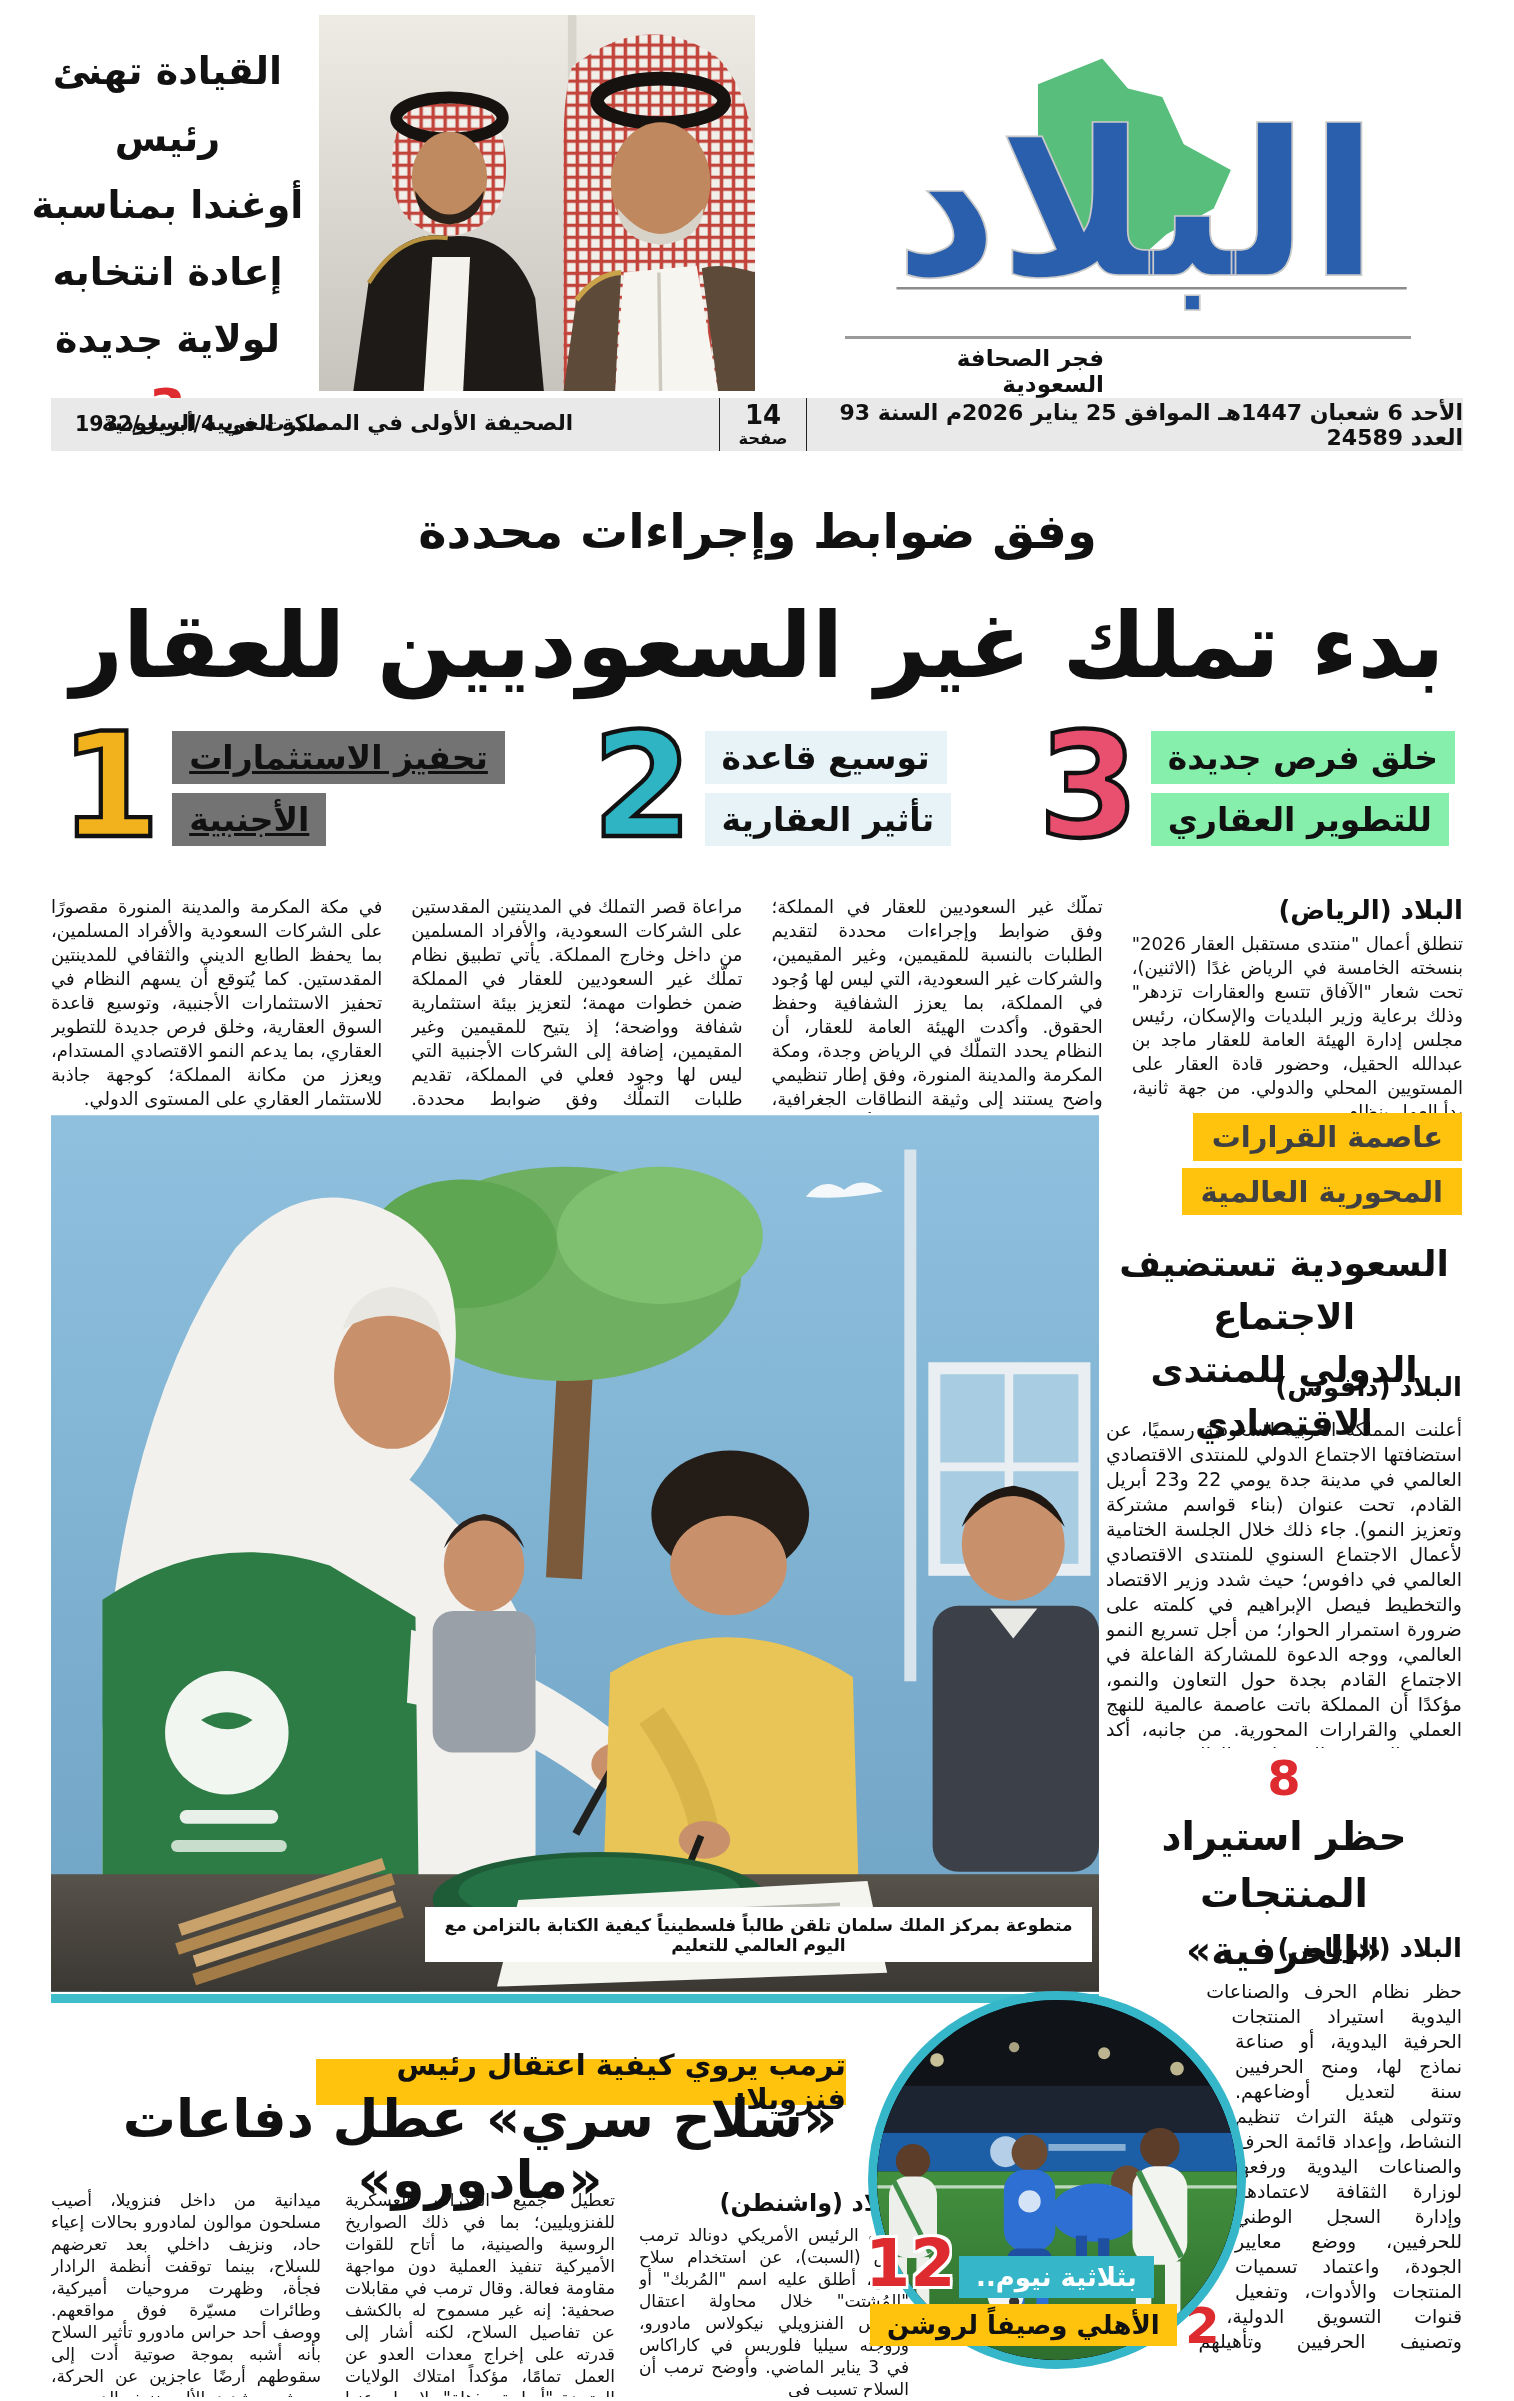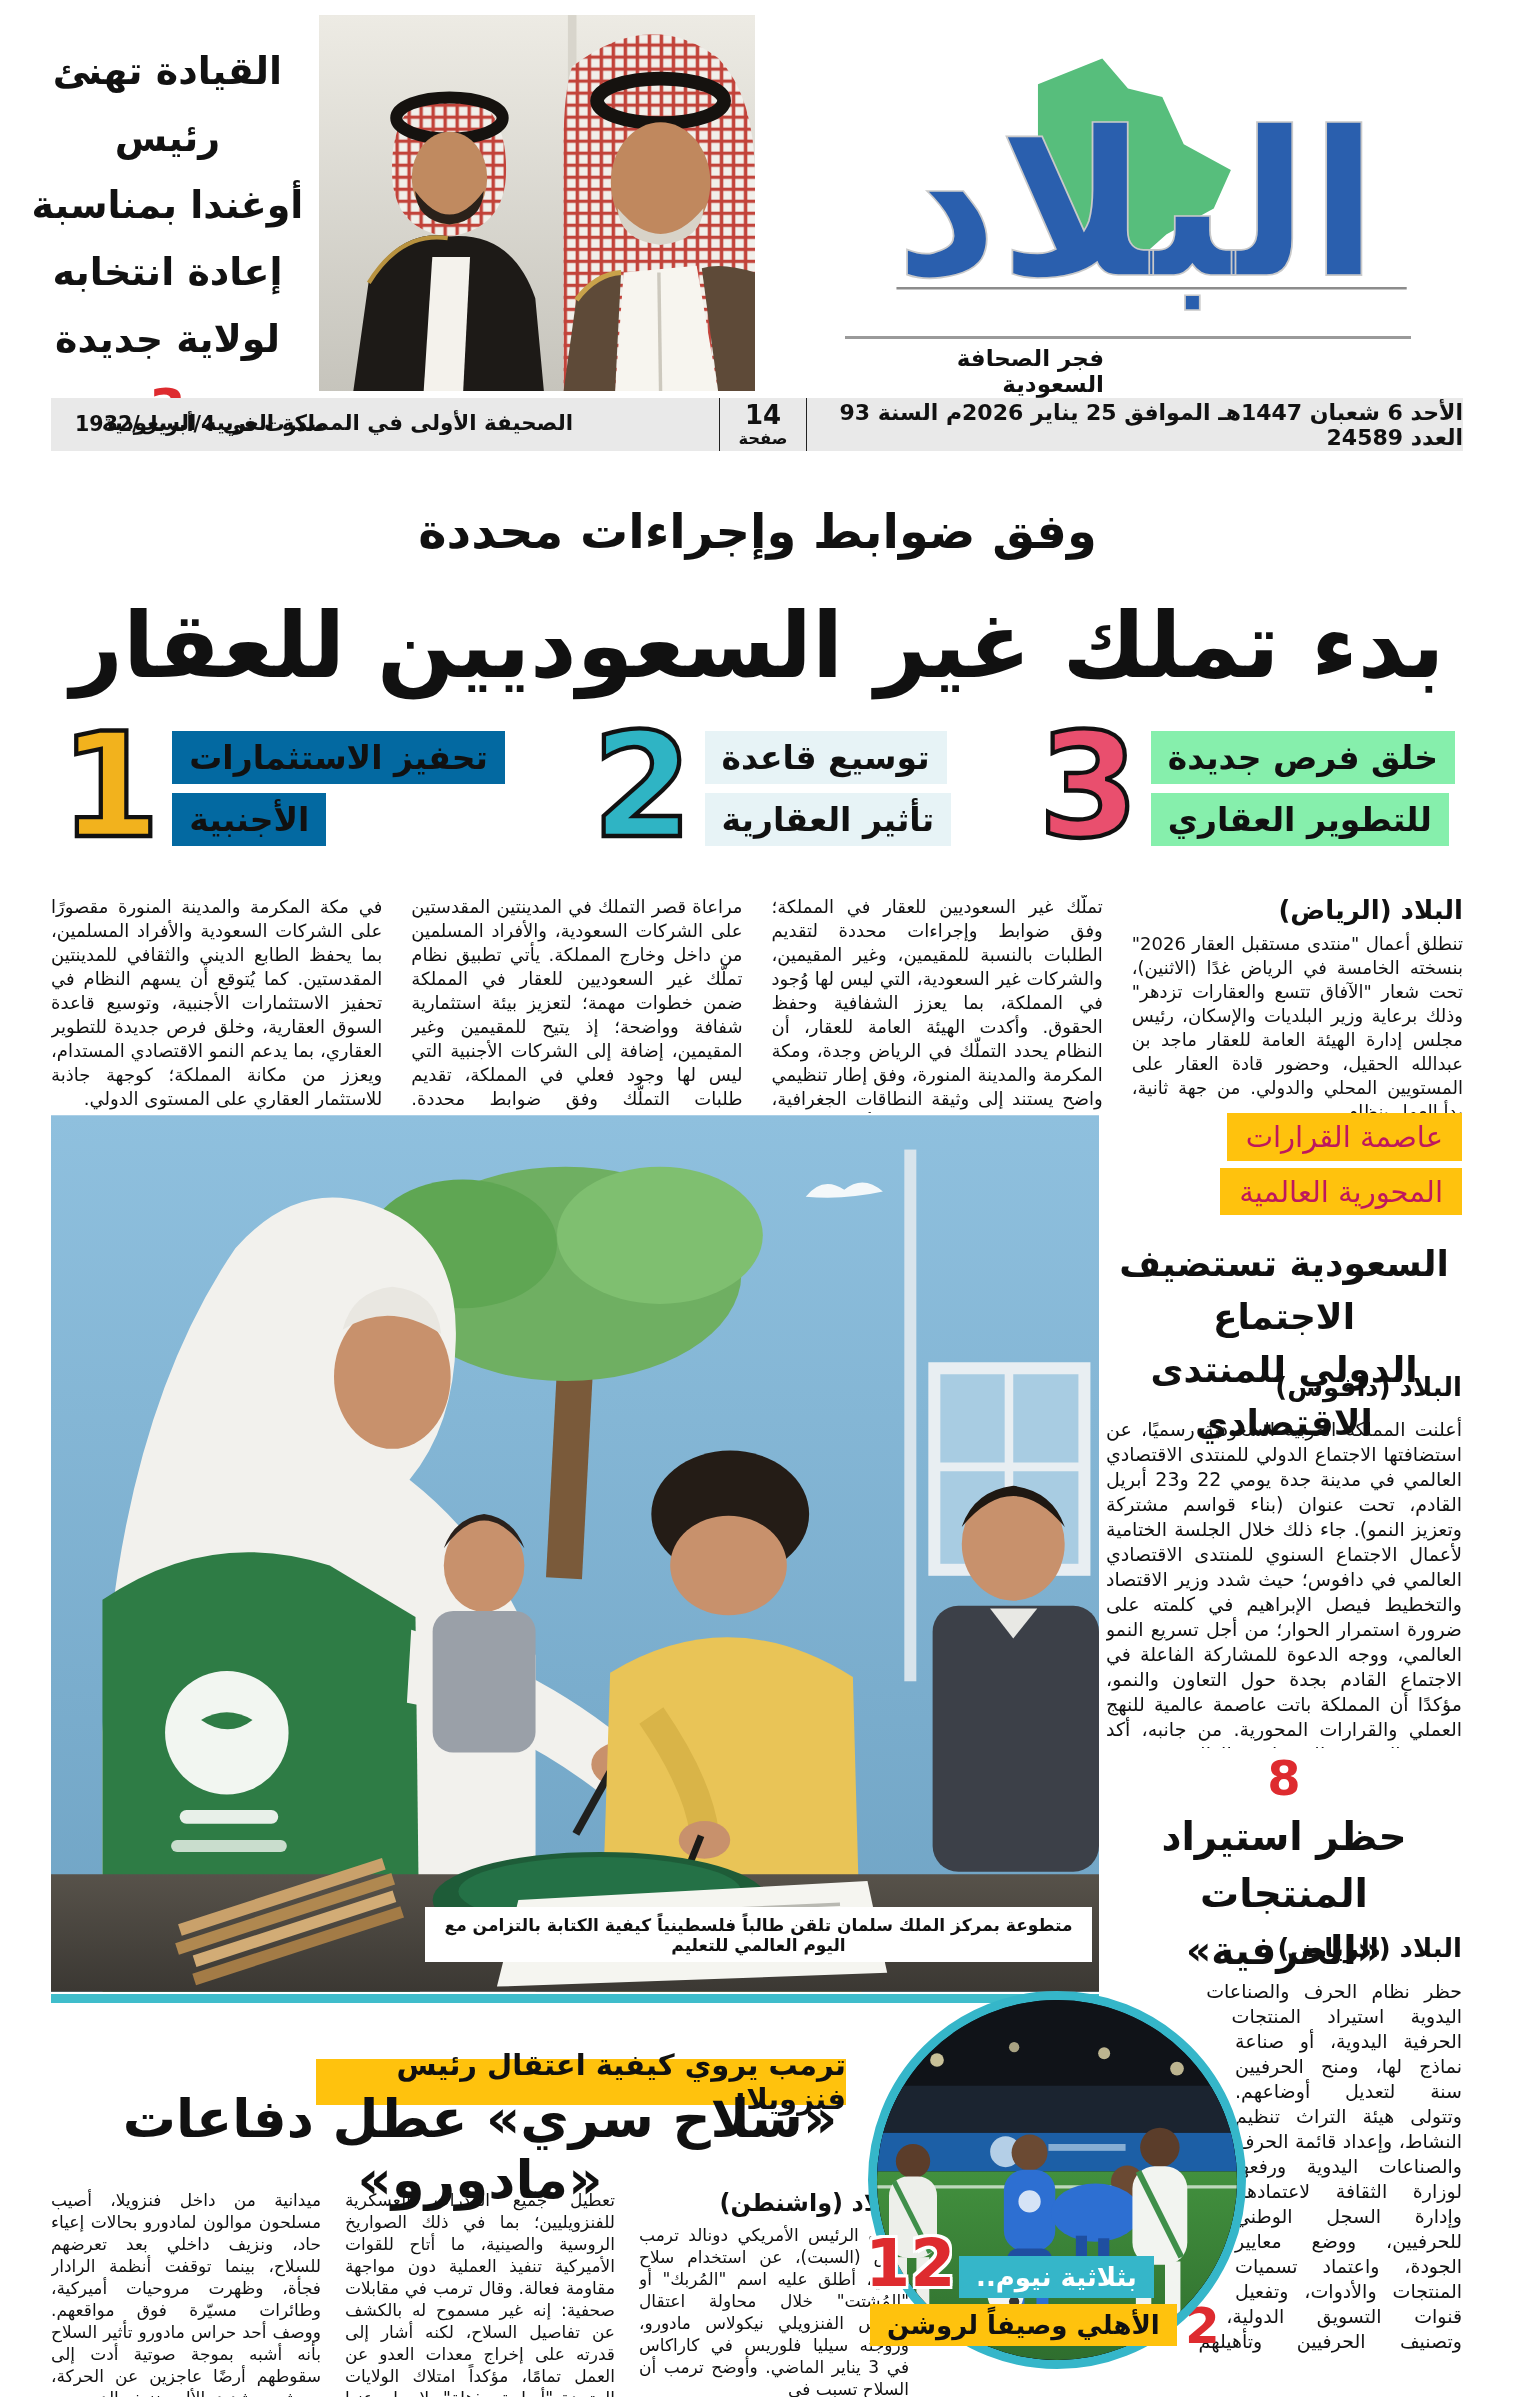--- a/index.html
+++ b/index.html
@@ -30,35 +30,35 @@
 
   
   .kicker{left:0;top:503px;width:1515px;text-align:center;font-size:48px;font-weight:bold;letter-spacing:-0.9px;}
   .lead-headline{left:0;top:549px;width:1515px;text-align:center;font-size:91px;font-weight:bold;letter-spacing:-1.7px;margin-top:44px;}
   .points{left:60px;top:722px;width:1395px;display:flex;flex-direction:row;justify-content:space-between;direction:ltr;}
   .point{display:flex;direction:ltr;align-items:flex-start;}
   .pt-num{font-size:144px;font-weight:bold;line-height:129px;-webkit-text-stroke:4.3px #111;margin-right:12px;}
   .pt-1{color:#F2B21D;} .pt-2{color:#2FB4C4;} .pt-3{color:#E94F6E;}
   .pt-labels{display:flex;flex-direction:column;align-items:flex-start;margin-top:5.1px;}
   .pt-label{direction:rtl;font-size:33px;font-weight:bold;padding:6.9px 17px;margin:4.3px 0;white-space:nowrap;color:#111;}
-  .bg-1{background:#0369a1;} .bg-2{background:#E7F3F6;} .bg-3{background:#86efac;}
+  .bg-1{background:#737373;text-decoration:underline;} .bg-2{background:#E7F3F6;} .bg-3{background:#86efac;}
 
   .lead-cols{left:51px;top:895px;width:1412px;height:218px;display:flex;direction:rtl;gap:29px;overflow:hidden;}
   .lead-col{flex:1;overflow:hidden;}
   .byline{font-size:26px;font-weight:bold;margin:0 0 6.9px 0;}
   .body-text{font-size:18px;line-height:24px;text-align:justify;margin:0;}
 
   
   .main-photo{left:51px;top:1115px;width:1048px;height:877px;overflow:hidden;}
   .caption-box{left:425px;top:1907px;width:667px;height:55px;background:#fff;display:flex;align-items:center;justify-content:center;}
   .caption-text{font-size:17px;font-weight:bold;text-align:center;}
 
   
   .badges{left:1106px;top:1113px;width:356px;text-align:right;}
-  .badge-yellow{display:inline-block;background:#FFC20D;color:#be185d;font-size:29px;font-weight:normal;padding:6.9px 19px;margin-bottom:6.9px;}
+  .badge-yellow{display:inline-block;background:#FFC20D;color:#404040;font-size:29px;font-weight:bold;padding:6.9px 19px;margin-bottom:6.9px;}
   .davos-headline{left:1106px;top:1237px;width:356px;text-align:center;font-size:36px;font-weight:bold;line-height:53px;letter-spacing:-0.9px;}
   .davos-byline{left:1106px;top:1372px;width:356px;text-align:right;}
   .davos-body{left:1106px;top:1417px;width:356px;height:331px;overflow:hidden;}
   .rail-body{font-size:19px;line-height:25px;text-align:justify;margin:0;}
   .davos-ref{left:1106px;top:1750px;width:356px;text-align:center;font-size:48px;}
   .crafts-headline{left:1106px;top:1808px;width:356px;text-align:center;font-size:39px;font-weight:bold;line-height:57px;letter-spacing:-0.9px;}
   .crafts-byline{left:1106px;top:1933px;width:356px;text-align:right;}
   .crafts-body{left:1106px;top:1979px;width:356px;height:376px;overflow:hidden;}
   .circle-spacer{float:left;width:129px;height:369px;shape-outside:circle(75% at -25% 50%);}
   .crafts-ref{left:1185px;top:2297px;font-size:50px;}

